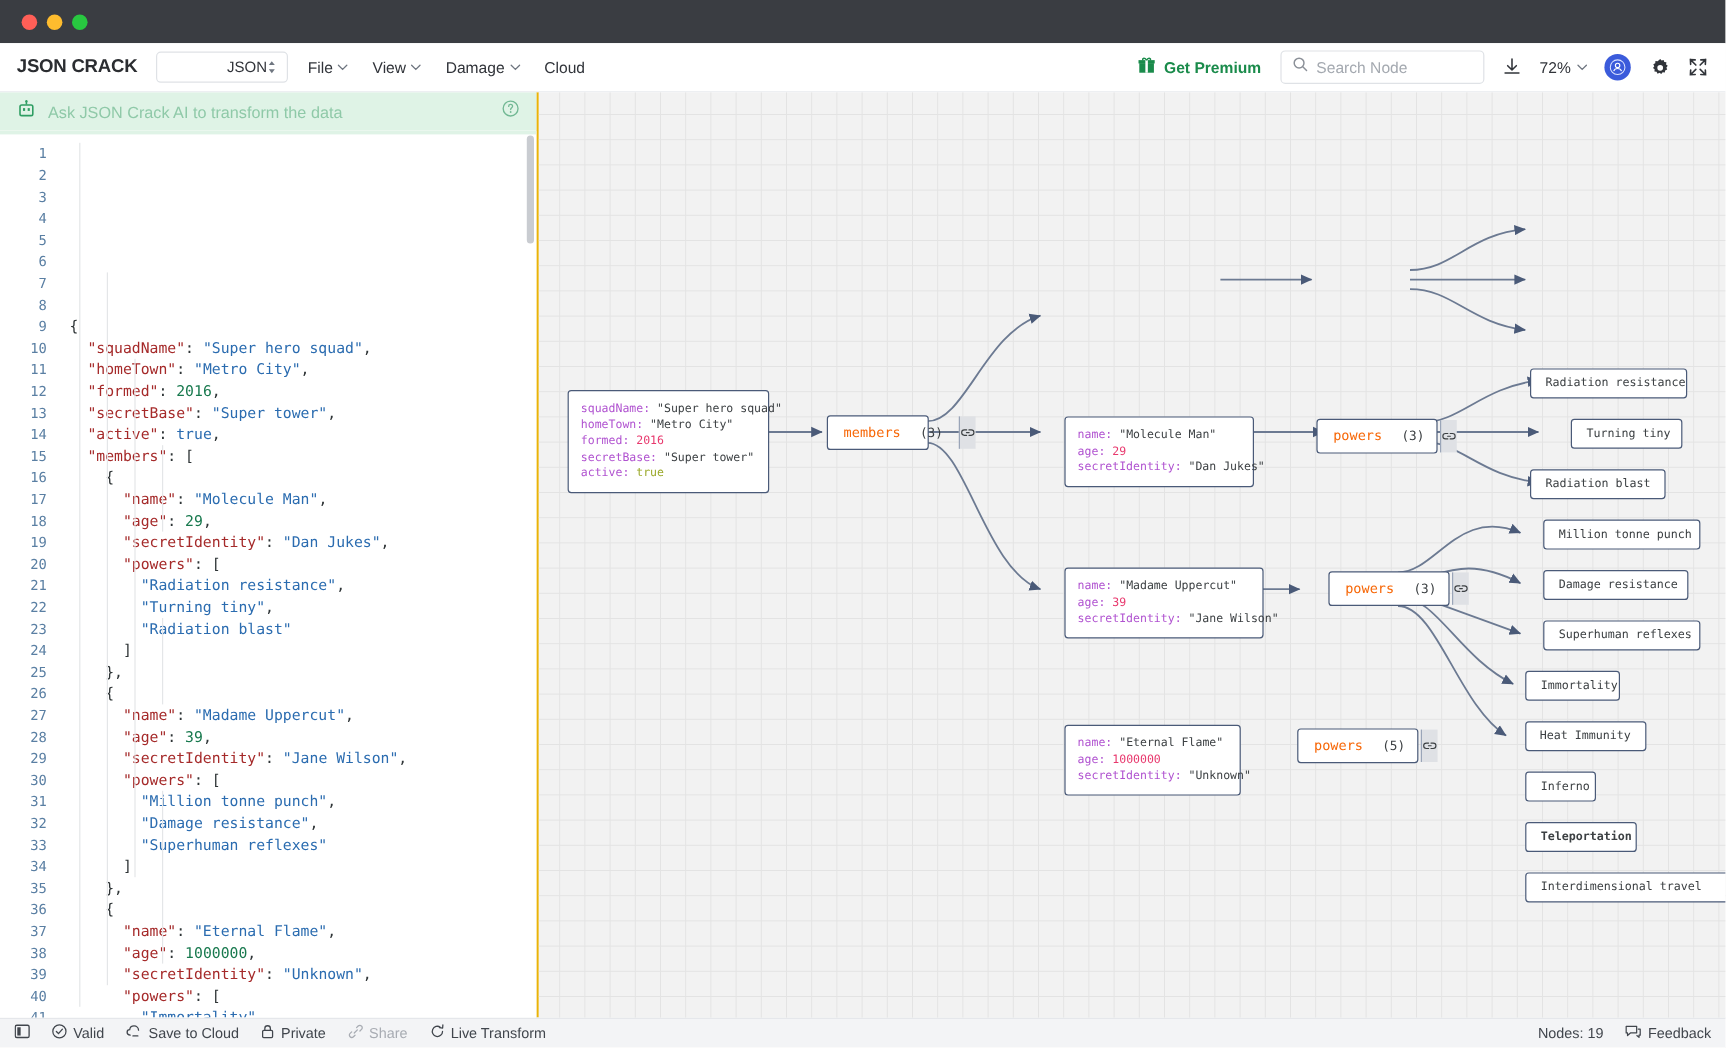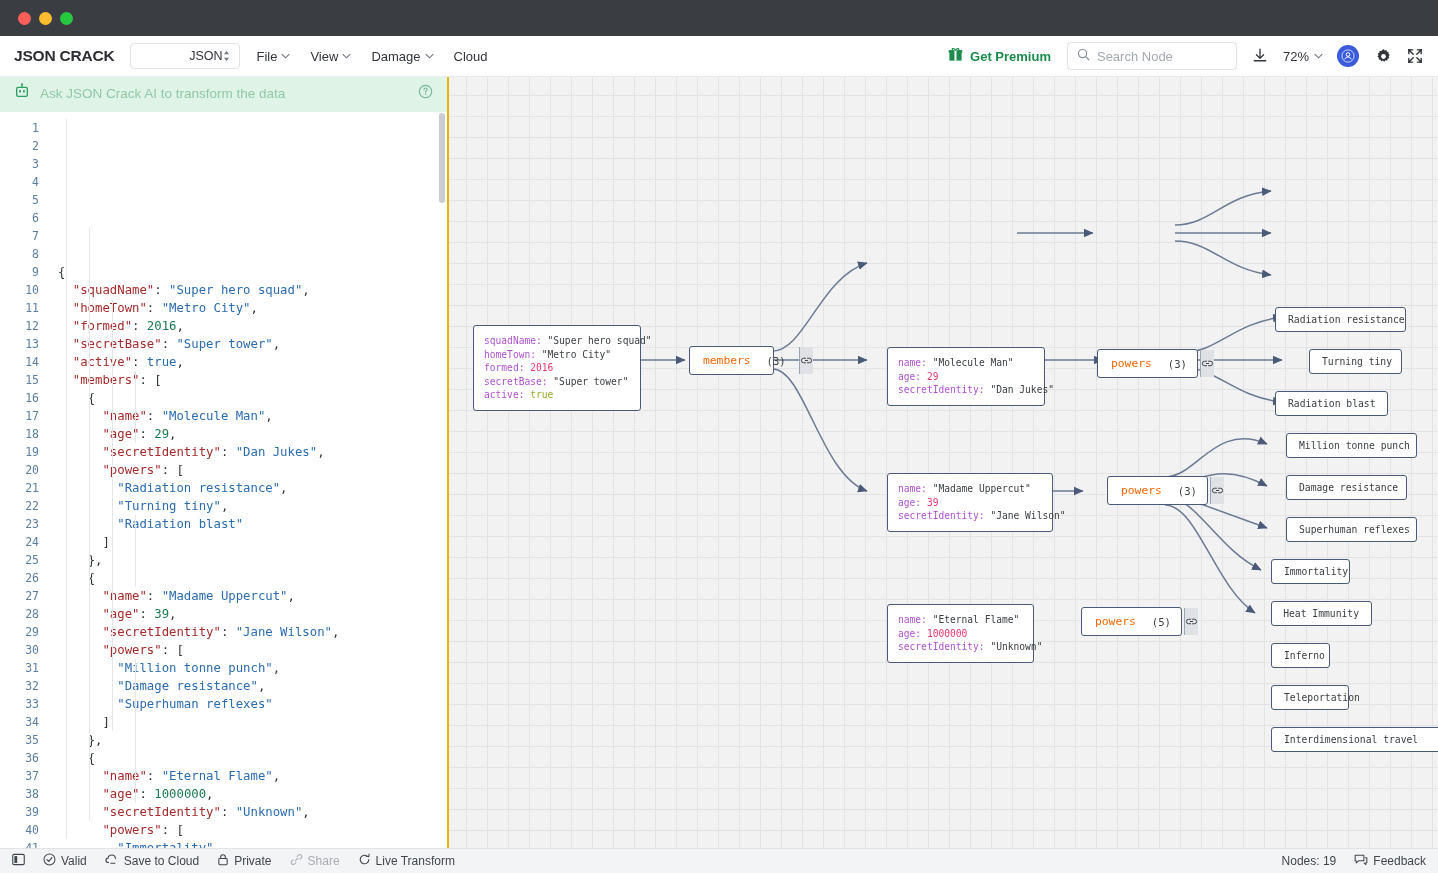--- a/index.html
+++ b/index.html
@@ -466,21 +466,21 @@
           </div>
           <div class="node leaf" style="left: 822px; top: 482px; width: 79px;">
             <span>Immortality</span>
           </div>
           <div class="node leaf" style="left: 822px; top: 524px; width: 101px; justify-content: flex-end;">
             <span>Heat Immunity</span>
           </div>
           <div class="node leaf" style="left: 822px; top: 566px; width: 59px;">
             <span>Inferno</span>
           </div>
-          <div class="node leaf" style="left: 822px; top: 608px; width: 78px;">
+          <div class="node leaf" style="left: 822px; top: 608px; width: 93px; font-weight: bold;">
             <span>Teleportation</span>
           </div>
           <div class="node leaf" style="left: 822px; top: 650px; width: 174px;">
             <span>Interdimensional travel</span>
           </div>
         </div>
     </div>
   </div>
 
   <div class="statusbar">

